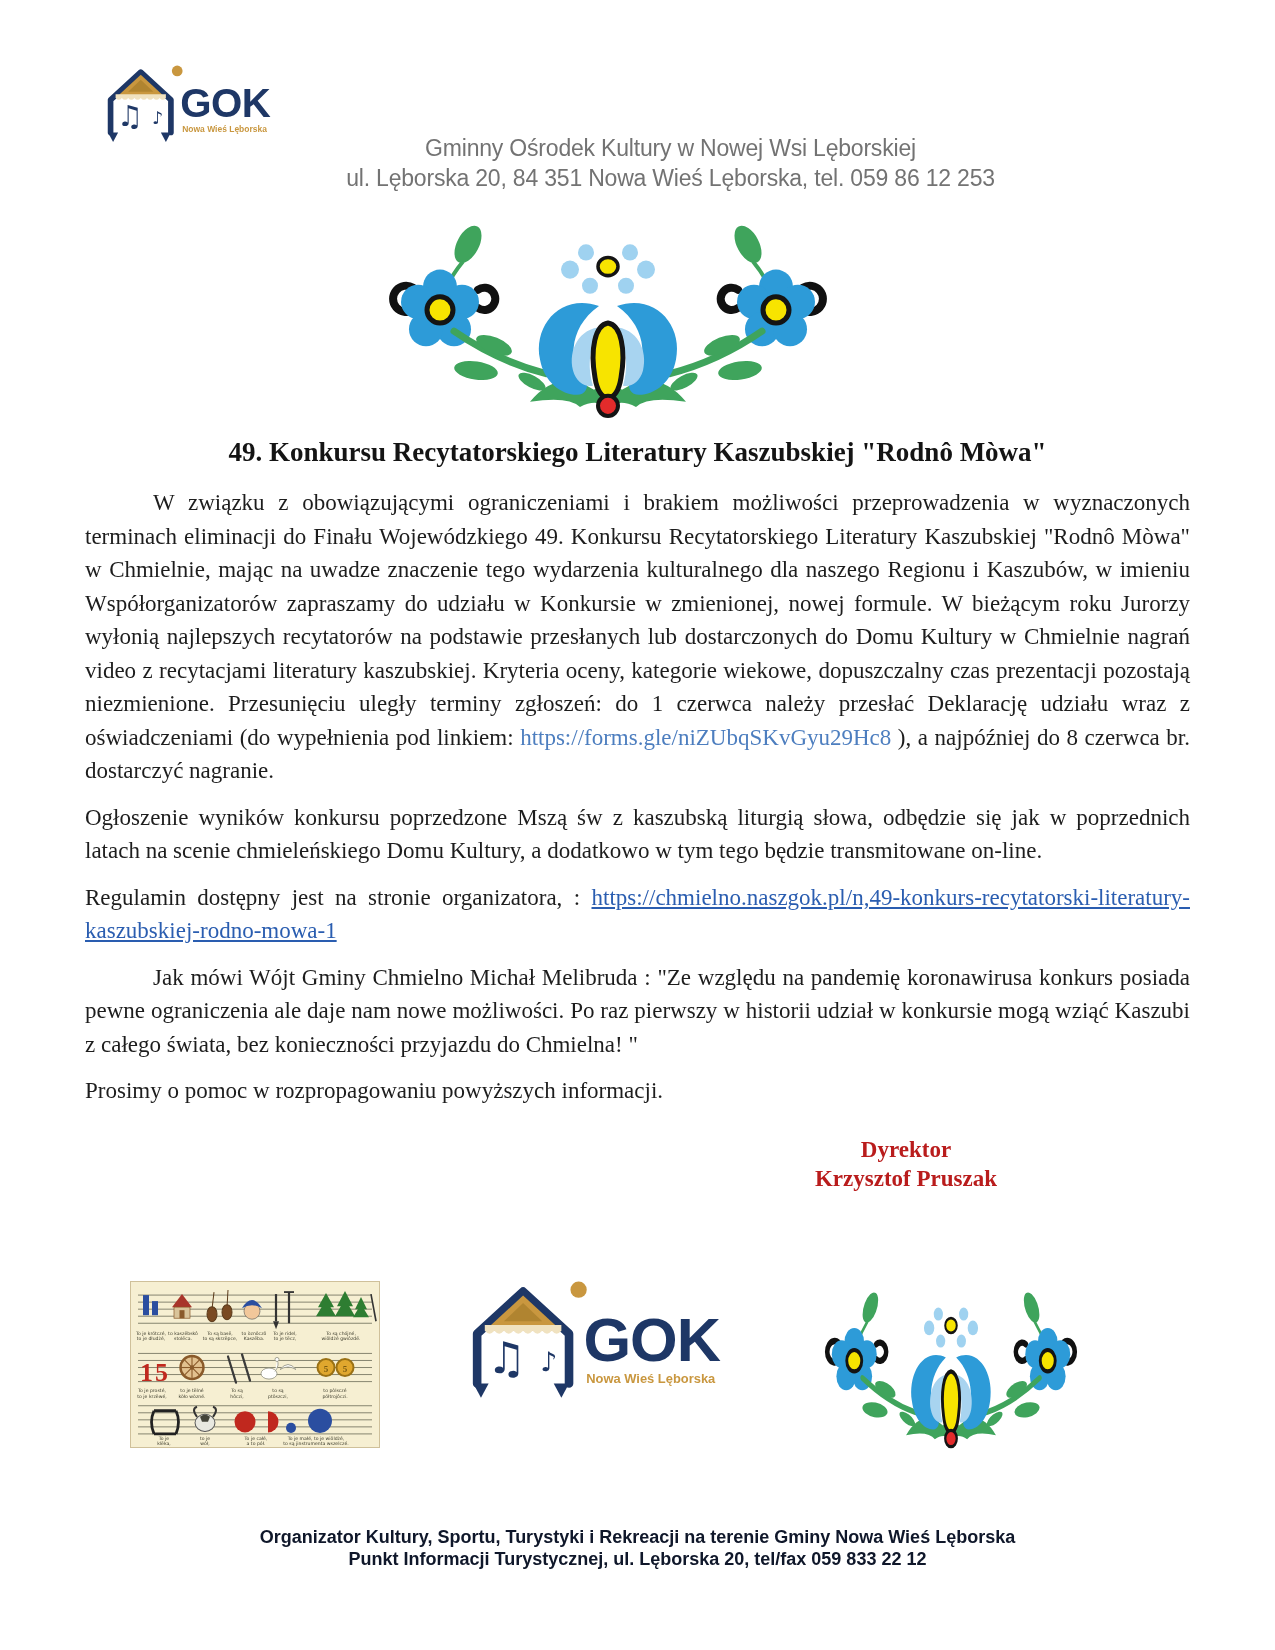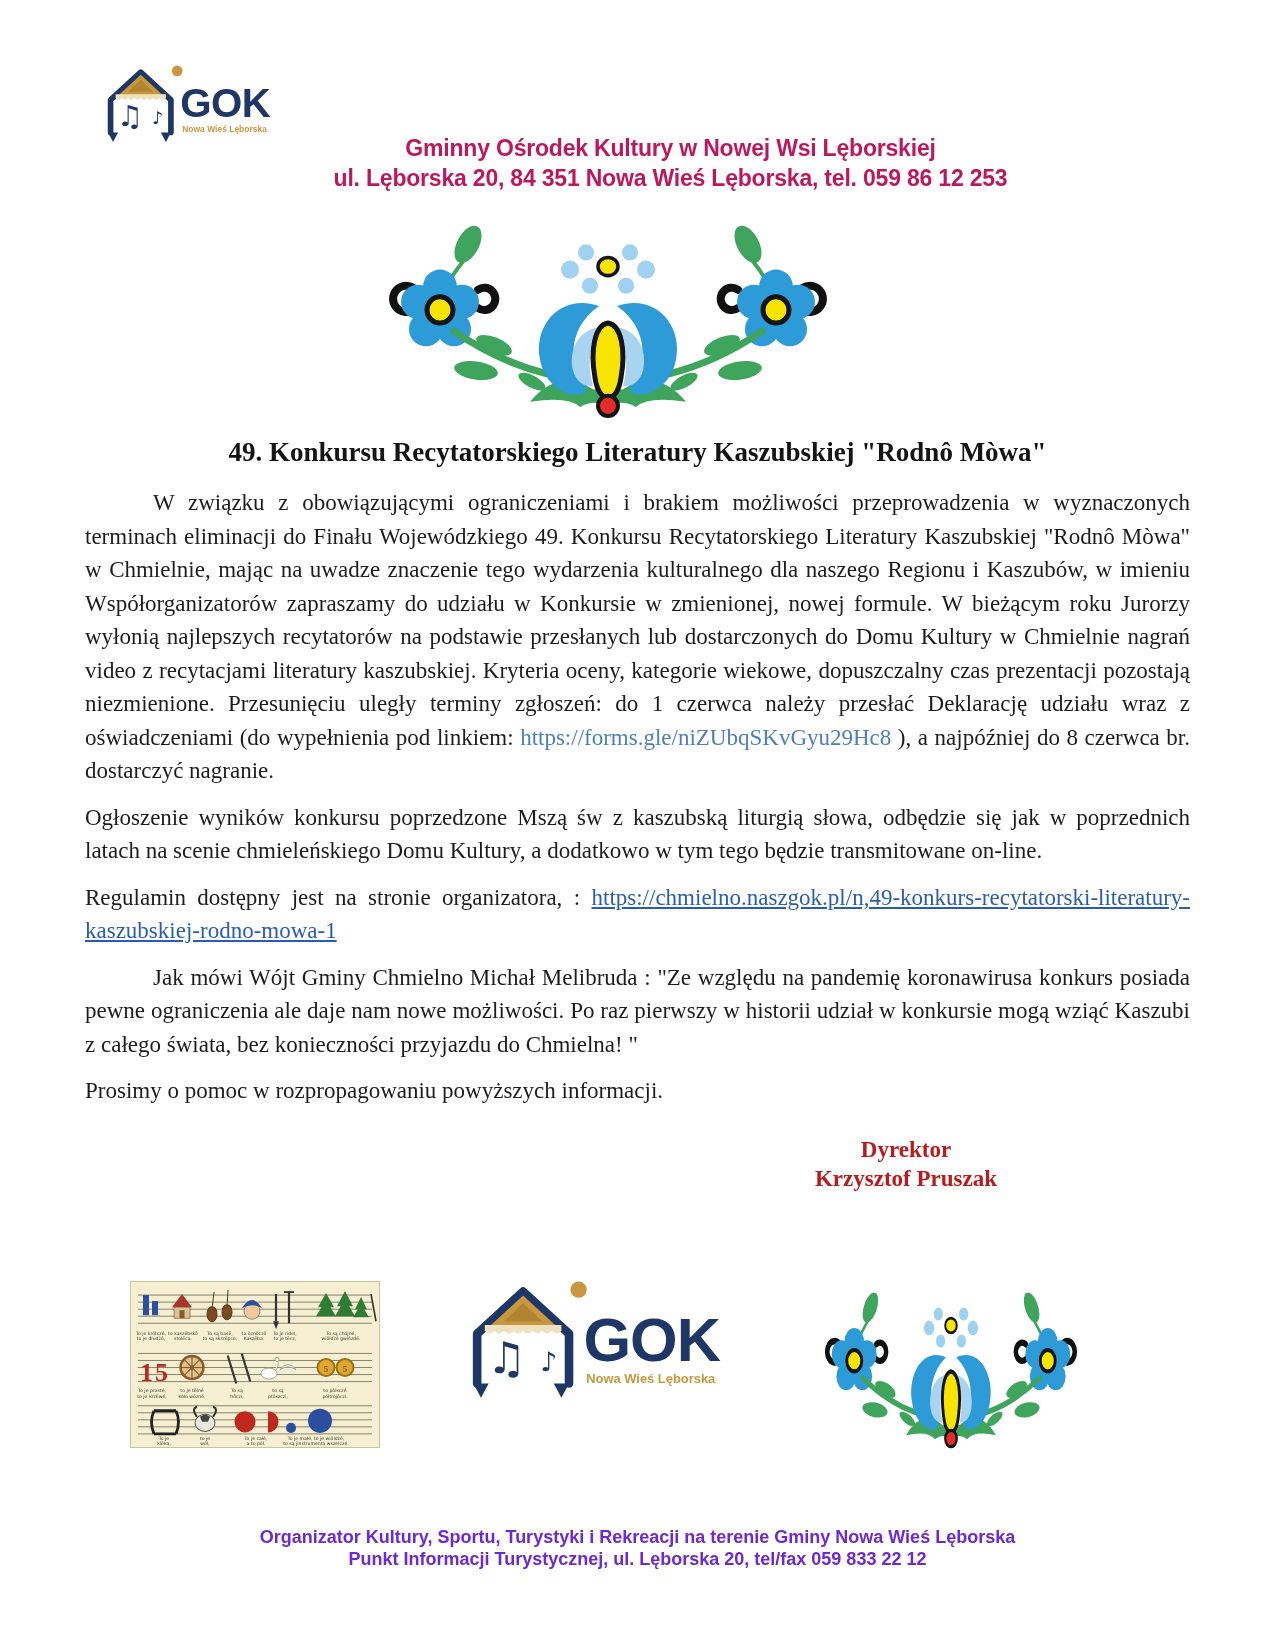--- a/index.html
+++ b/index.html
@@ -4,22 +4,22 @@
 <style>
   html,body{margin:0;padding:0;background:#e9e9e9;}
   .page{
     position:relative;width:1275px;height:1650px;margin:0 auto;
     background:#ffffff;overflow:hidden;
     font-family:"Liberation Serif",serif;color:#1d1d1d;
   }
   .logo-top{position:absolute;left:98px;top:62px;width:176px;height:82px;}
   .org-header{
     position:absolute;left:66px;right:0;top:133px;text-align:center;
-    font-family:"Liberation Sans",sans-serif;font-weight:bold;
-    font-size:23px;line-height:30px;color:#be185d;letter-spacing:-0.2px;
+    font-family:"Liberation Sans",sans-serif;font-weight:normal;
+    font-size:23px;line-height:30px;color:#737373;letter-spacing:-0.2px;
   }
   .ornament-top{position:absolute;left:318px;top:208px;width:580px;height:212px;}
   .doc-title{
     position:absolute;left:0;right:0;top:437px;margin:0;text-align:center;
     font-size:27px;font-weight:bold;color:#141414;
   }
   .doc-body{
     position:absolute;left:85px;width:1105px;top:486px;
     font-size:23px;line-height:33.5px;text-align:justify;
   }
@@ -30,21 +30,21 @@
   .signature{
     position:absolute;left:650px;top:1136px;width:512px;text-align:center;
     font-weight:bold;font-size:23px;line-height:28.5px;color:#b91c1c;
   }
   .notes-img{position:absolute;left:130px;top:1281px;width:250px;height:167px;}
   .logo-bottom{position:absolute;left:458px;top:1276px;width:268px;height:125px;}
   .ornament-bottom{position:absolute;left:784px;top:1278px;width:334px;height:172px;}
   .doc-footer{
     position:absolute;left:0;right:0;top:1526px;text-align:center;
     font-family:"Liberation Sans",sans-serif;font-weight:bold;
-    font-size:18px;line-height:22px;color:#6d28d9;
+    font-size:18px;line-height:22px;color:#0f172a;
   }
   svg{display:block;width:100%;height:100%;}
   .hidden-defs{position:absolute;width:0;height:0;overflow:hidden;}
 </style>
 </head>
 <body>
 
 <svg class="hidden-defs" aria-hidden="true">
   <defs>
 

